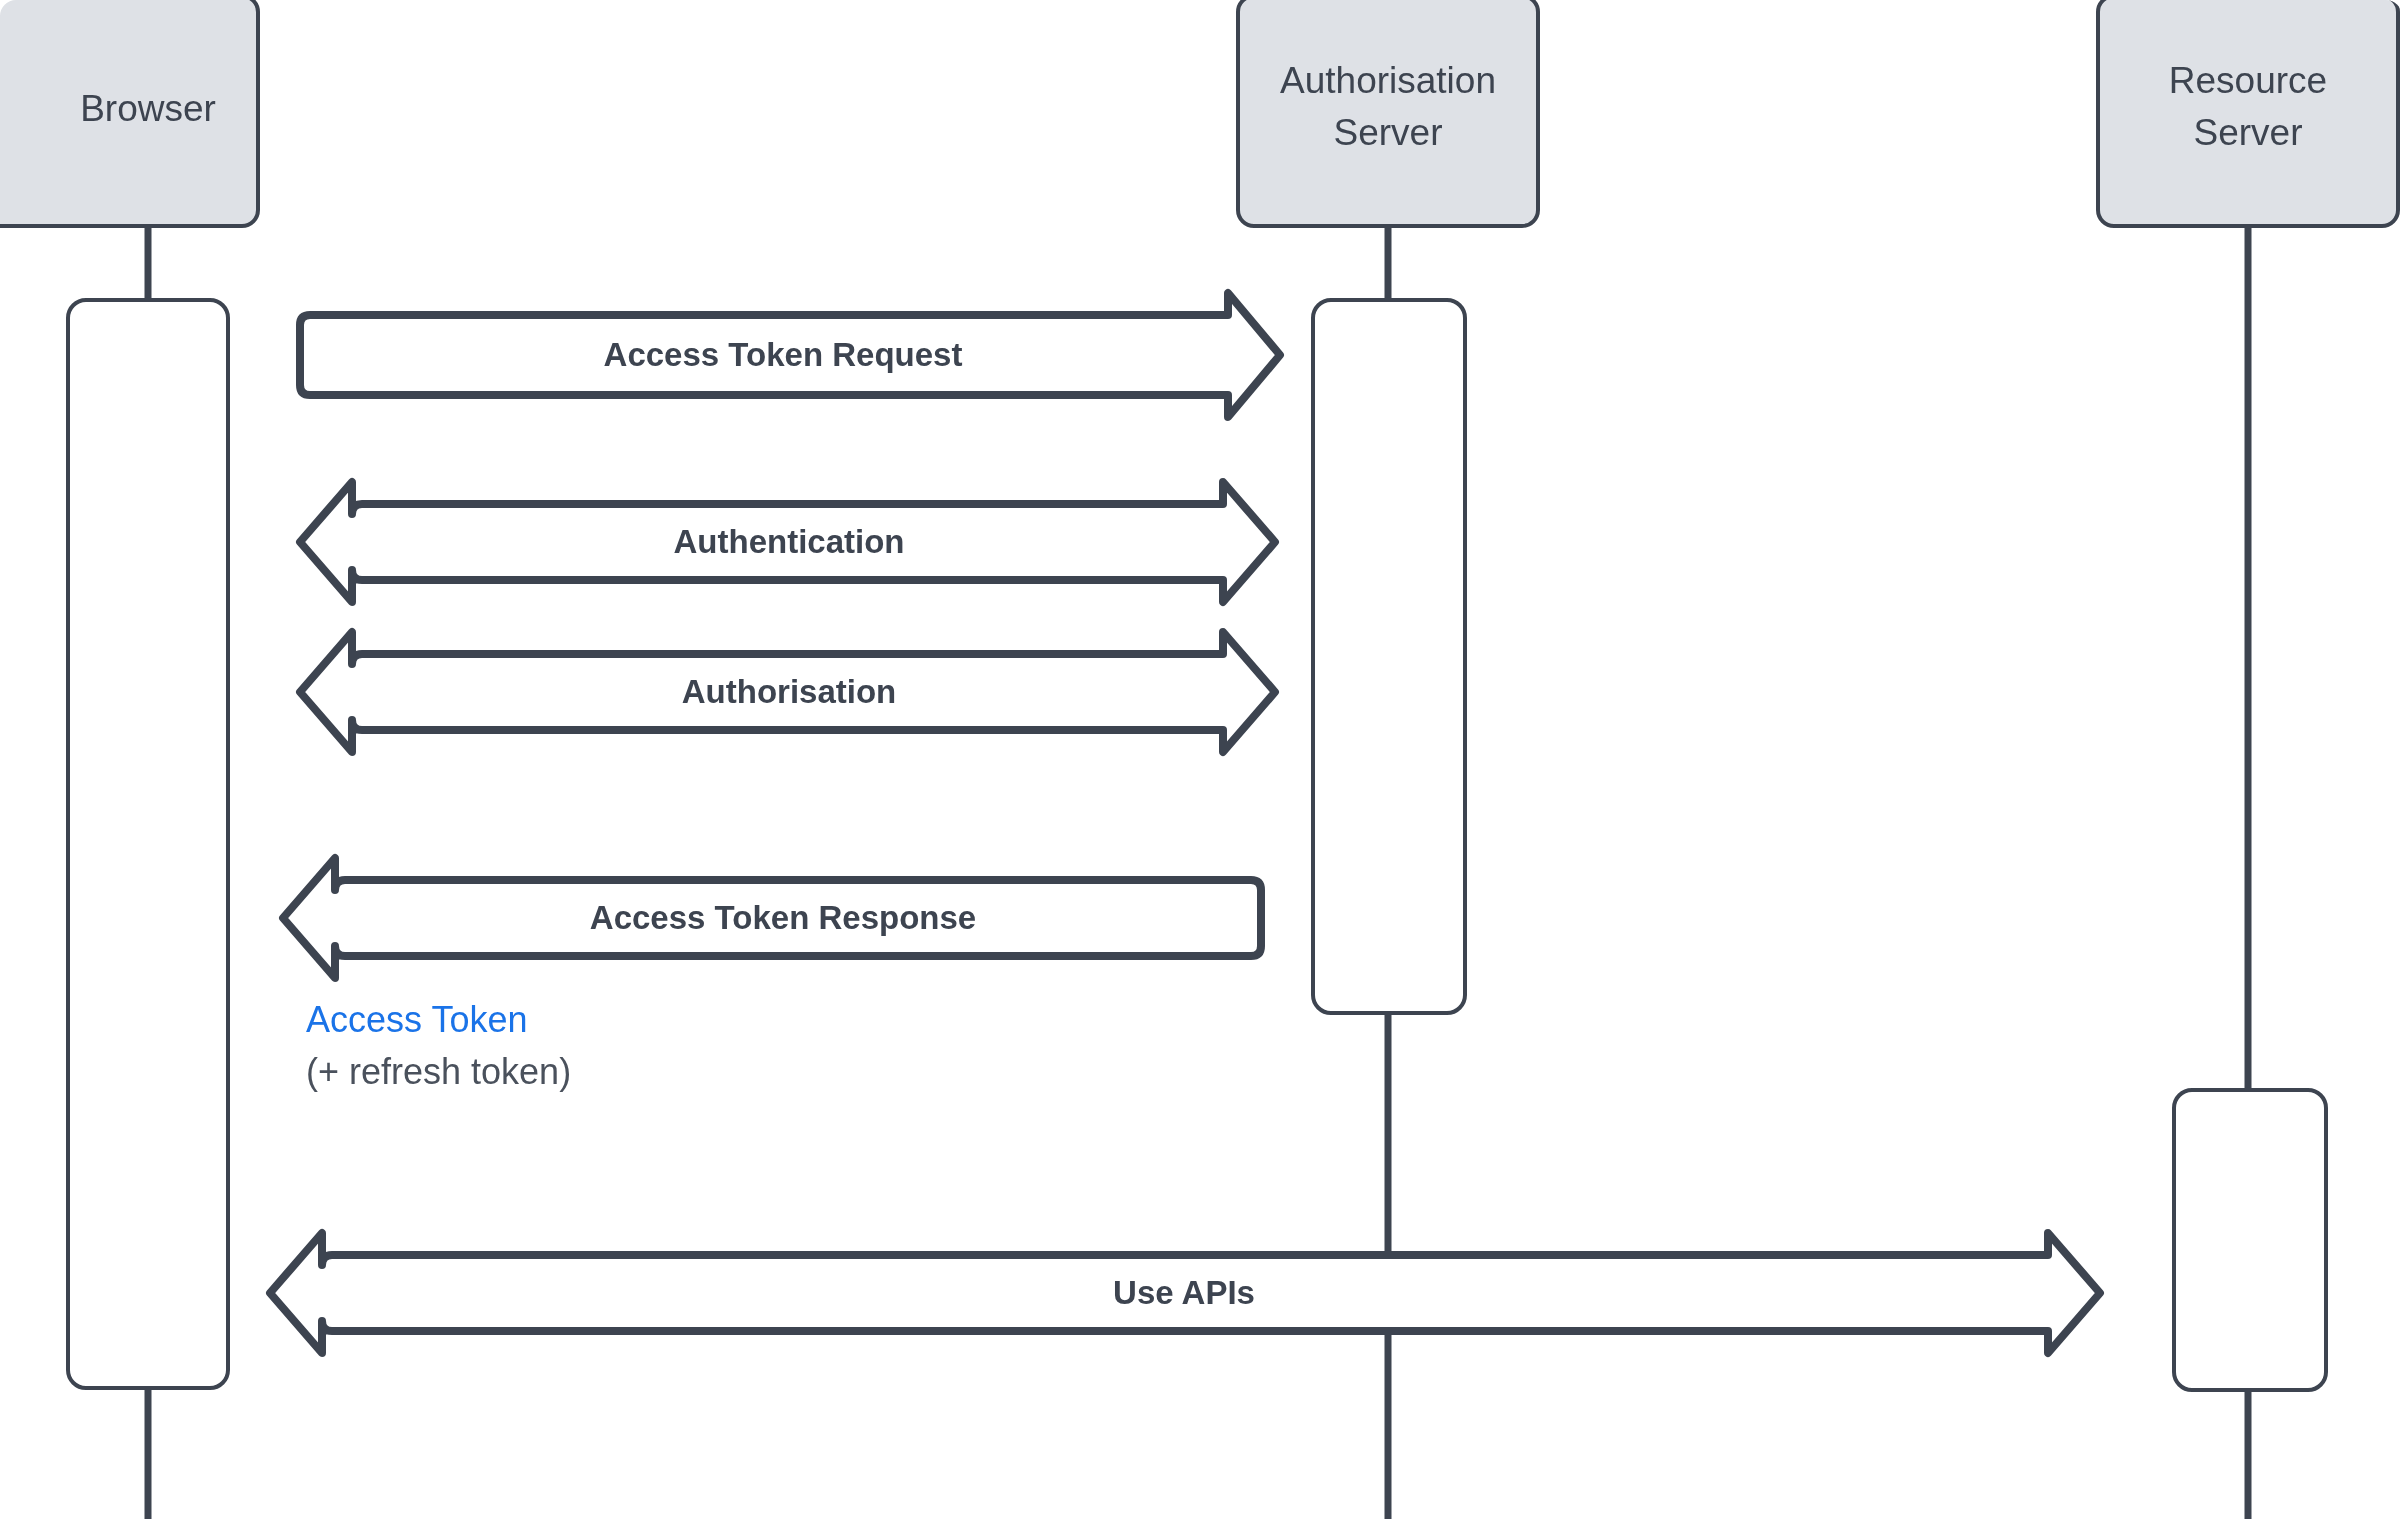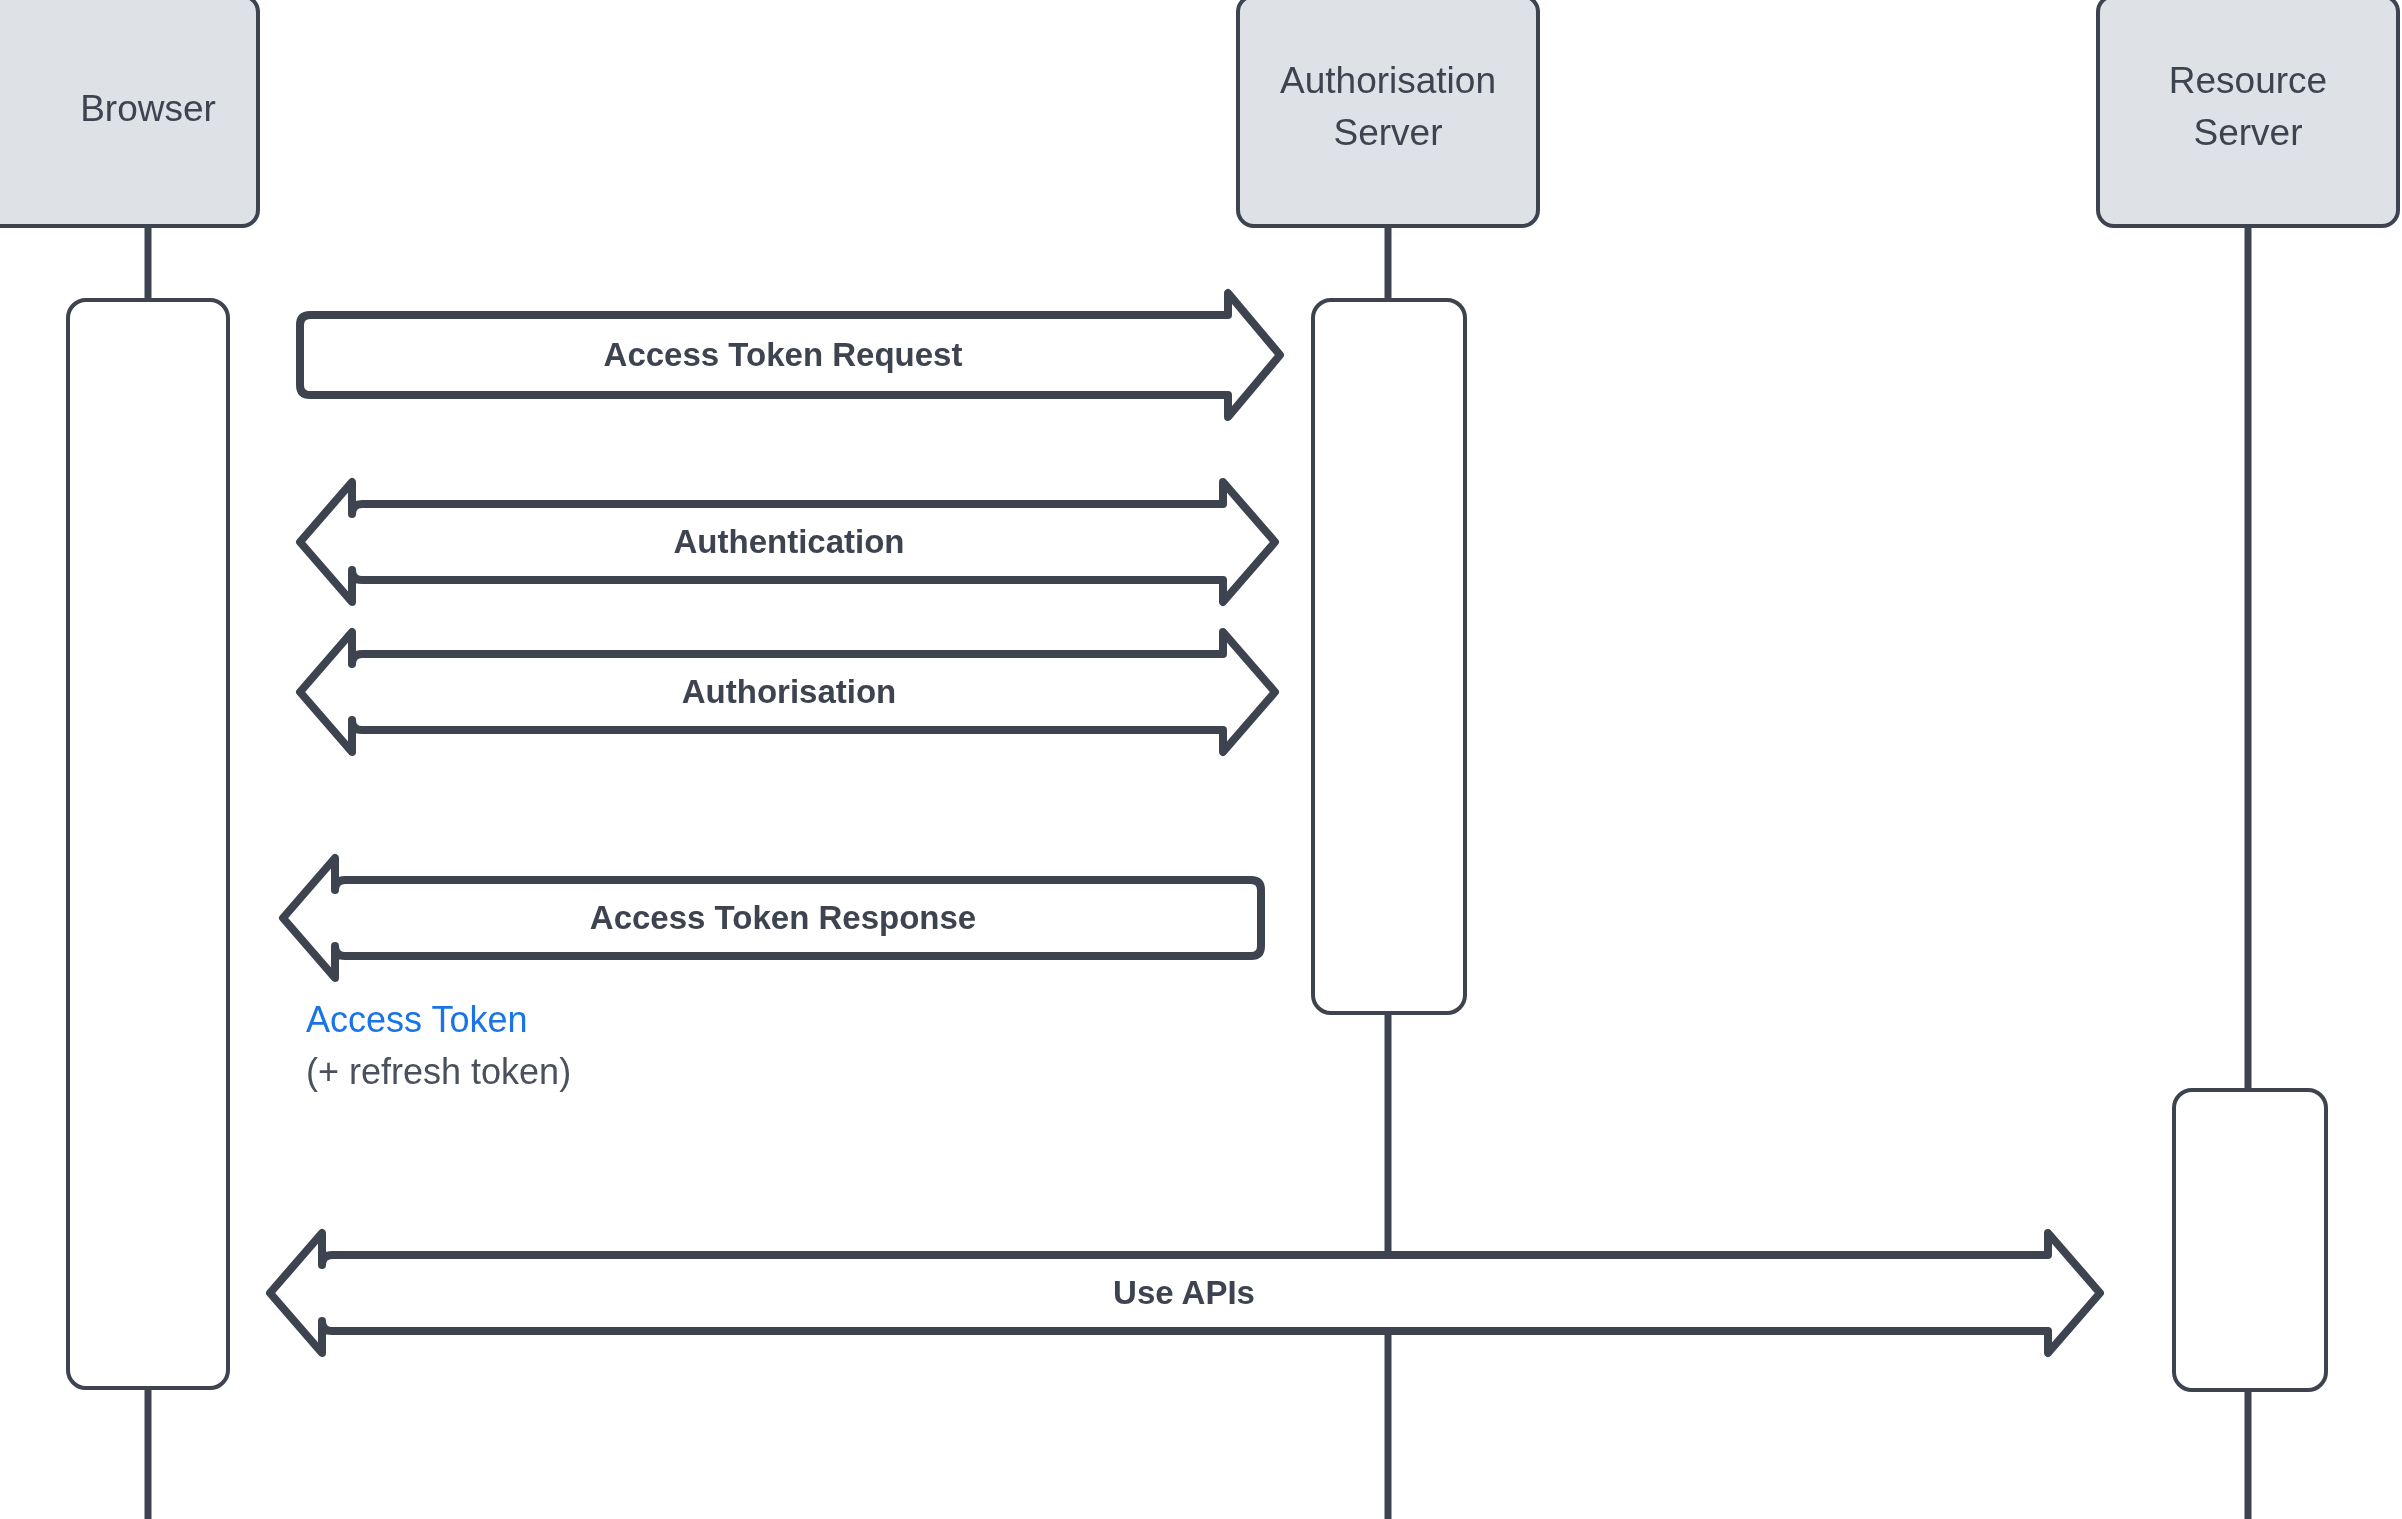--- a/index.html
+++ b/index.html
@@ -9,20 +9,21 @@
   }
   body {
     font-family: "Liberation Sans", sans-serif;
   }
   #canvas {
     position: relative;
     width: 2402px;
     height: 1519px;
     background: #ffffff;
     overflow: hidden;
+    border-radius: 16px;
   }
   #canvas svg.layer {
     position: absolute;
     top: 0;
     left: 0;
     width: 2402px;
     height: 1519px;
   }
   .participant-label {
     font-size: 37px;

